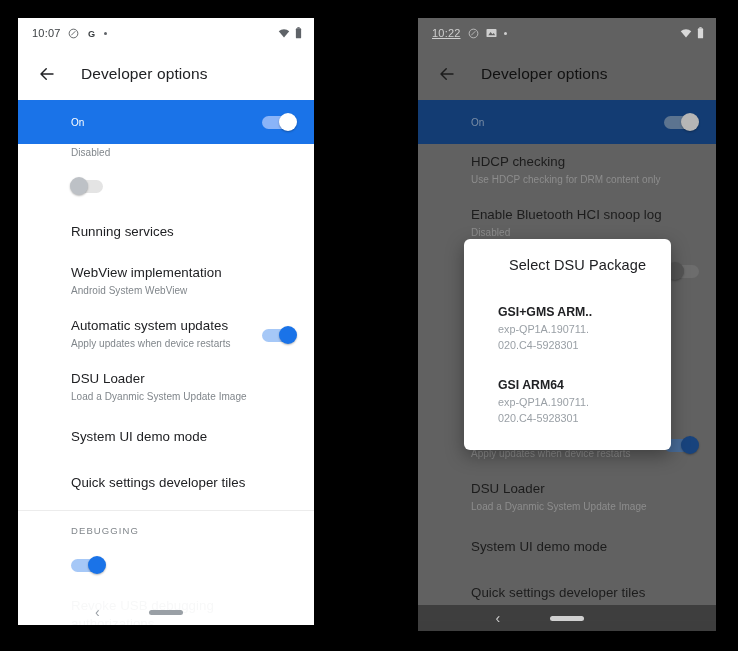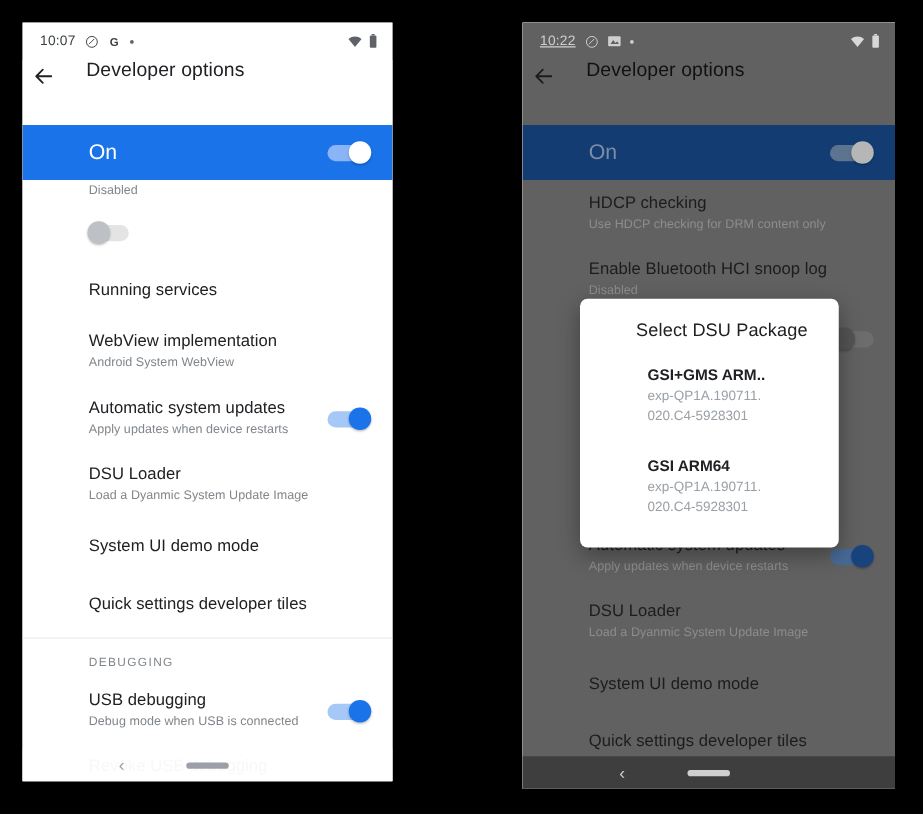--- a/index.html
+++ b/index.html
@@ -36,22 +36,22 @@
   .sb-spacer { flex: 1; }
   .sb-right { display: flex; align-items: center; gap: 5px; }
   .sb-time { font-size: 11px; color: #3c4043; }
   .ic { display: inline-block; line-height: 0; }
   .dot-ic { width: 3px; height: 3px; border-radius: 50%; background: #5f6368; display: inline-block; }
 
   
   .appbar {
     height: 52px;
     display: flex;
-    align-items: flex-start;
-    padding-left: 4px;
+    align-items: center;
+    padding-left: 16px;
     background: #fff;
   }
   .back-btn {
     width: 26px; height: 26px;
     display: flex; align-items: center; justify-content: center;
     cursor: pointer;
   }
   .appbar-title {
     margin-left: 21px;
     font-size: 15.5px;
@@ -60,21 +60,21 @@
   }
 
   
   .master-row {
     background: #1a73e8;
     height: 44px;
     display: flex;
     align-items: center;
     padding: 0 18px 0 53px;
   }
-  .master-label { flex: 1; color: #fff; font-size: 17px; }
+  .master-label { flex: 1; color: #fff; font-size: 10px; }
 
   
   .toggle { position: relative; width: 34px; height: 14px; flex: 0 0 auto; }
   .toggle .track {
     position: absolute; left: 0; top: 1px;
     width: 32px; height: 13px; border-radius: 7px;
   }
   .toggle .thumb {
     position: absolute; top: -2px;
     width: 18px; height: 18px; border-radius: 50%;
@@ -169,21 +169,21 @@
     box-shadow: 0 6px 18px rgba(0,0,0,.35);
     padding: 18px 0 20px 0;
   }
   .dialog-title {
     font-size: 14.5px;
     color: #202124;
     padding: 0 0 0 20px;
     letter-spacing: .1px;
     text-align: center;
   }
-  .dlg-items { margin-top: 14px; padding-left: 54px; }
+  .dlg-items { margin-top: 26px; padding-left: 34px; }
   .dlg-item { padding: 5px 10px 5px 0; cursor: pointer; }
   .dlg-item + .dlg-item { margin-top: 15px; }
   .dlg-item .dlg-name {
     font-size: 12.3px; color: #202124; font-weight: bold; line-height: 16px;
   }
   .dlg-item .dlg-sub {
     font-size: 10.8px; color: #9aa0a6; line-height: 14px; margin-top: 2px;
   }
   .hidden-toggle-peek {
     position: absolute; right: 15px; top: 246px;
@@ -302,24 +302,20 @@
           <div class="texts">
             <div class="title">Quick settings developer tiles</div>
           </div>
         </div>
 
         <div class="divider"></div>
 
         <div class="section-header">DEBUGGING</div>
 
         <div class="row">
-          <div class="texts">
-            <div class="title">USB debugging</div>
-            <div class="summary">Debug mode when USB is connected</div>
-          </div>
           <div class="toggle blue on">
             <div class="track"></div>
             <div class="thumb"></div>
           </div>
         </div>
 
         <div class="row disabled">
           <div class="texts">
             <div class="title">Revoke USB debugging authorizations</div>
           </div>

